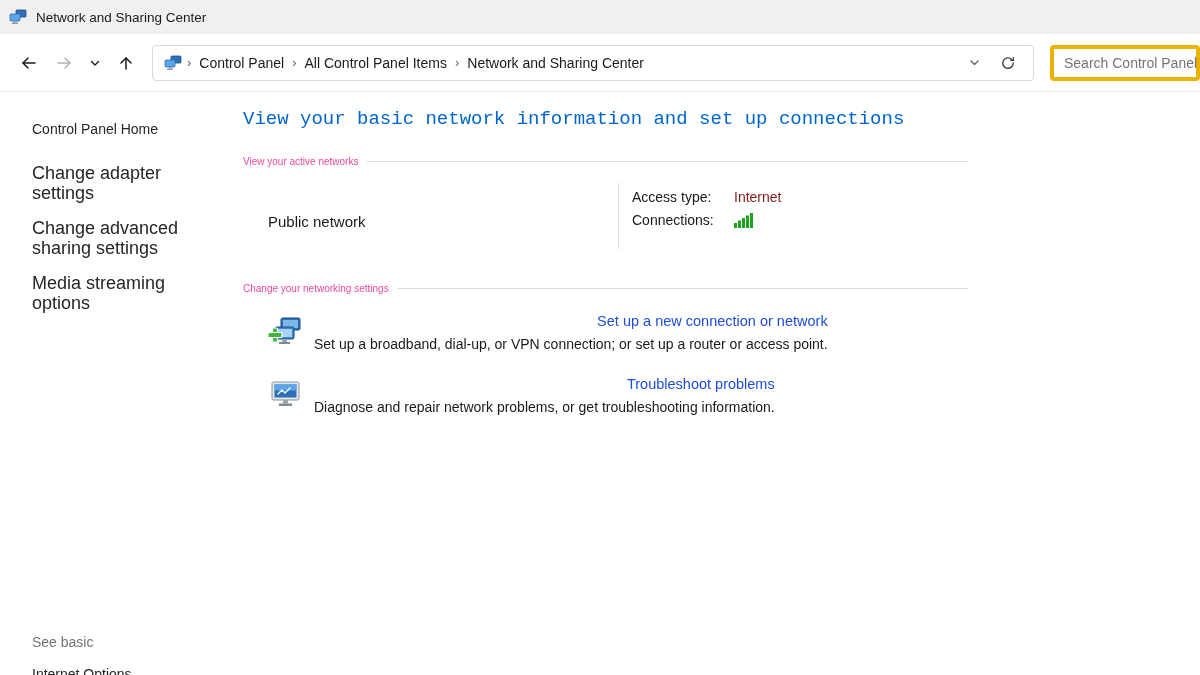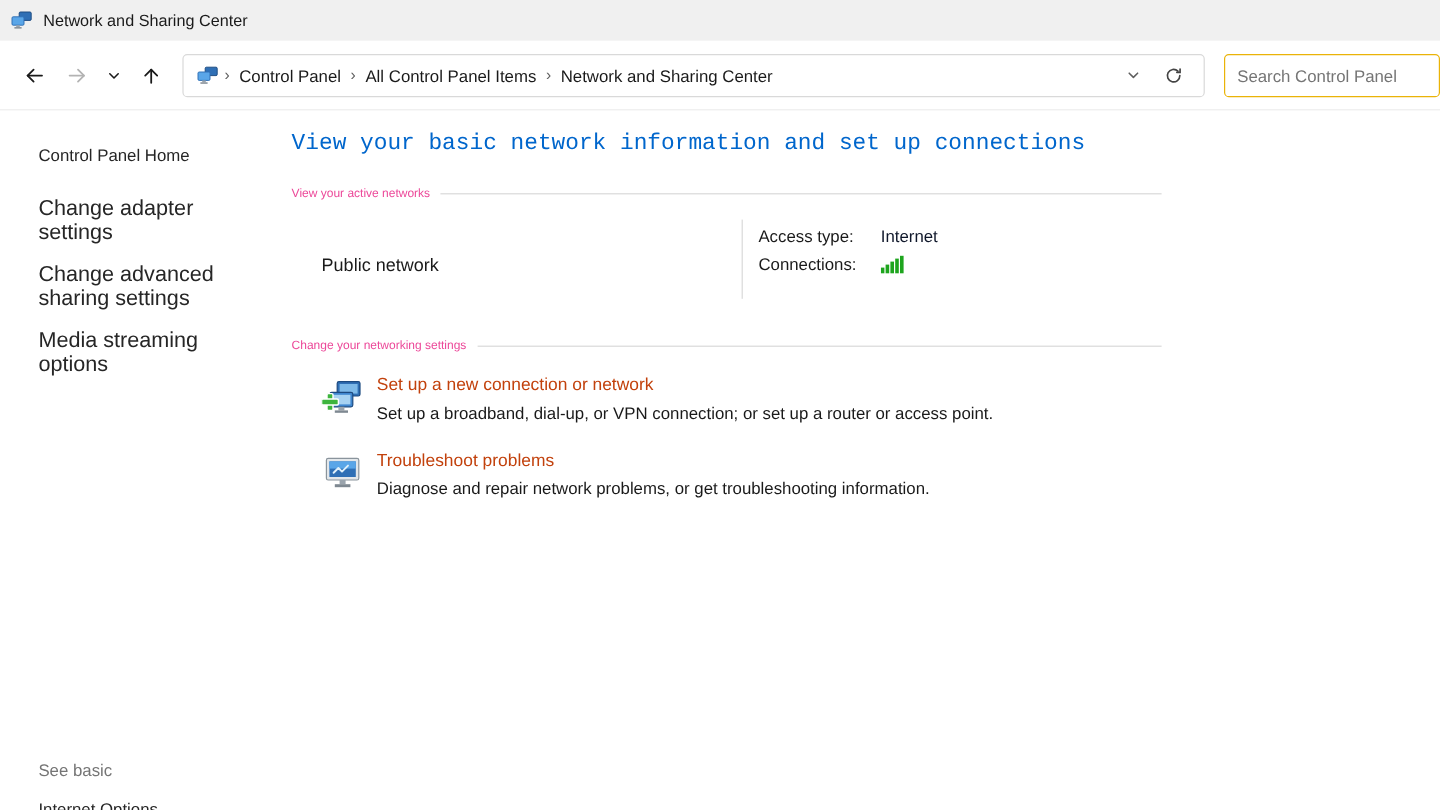--- a/index.html
+++ b/index.html
@@ -19,21 +19,21 @@
             justify-content:center; border-radius:4px; cursor:pointer; }
   .navbtn.small { width:26px; }
   .addressbar { margin-left:8px; width:958px; height:36px; border:1px solid #d9d9d9;
                 border-radius:4px; display:flex; align-items:center;
                 padding:0 8px 0 10px; background:#fff; }
   .crumb { font-size:14px; color:#1a1a1a; padding:0 7px; cursor:pointer; white-space:nowrap; }
   .crumb-sep { color:#5f5f5f; font-size:13px; padding:0 1px; }
   .addr-spacer { flex:1; }
   .addr-btn { width:34px; height:30px; display:flex; align-items:center;
               justify-content:center; border-radius:4px; cursor:pointer; }
-  .searchbox { margin-left:16px; width:180px; height:36px; border:1px solid #eab308;
+  .searchbox { margin-left:16px; width:150px; height:36px; border:4px solid #eab308;
                border-radius:4px; display:flex; align-items:center; padding:0 10px; }
   .searchbox input { border:none; outline:none; font-size:14px; color:#5f5f5f;
                      width:200px; background:transparent;
                      font-family:"Liberation Sans", sans-serif; }
 
   
   .content { display:flex; height:582px; position:relative; }
   .sidebar { width:243px; padding:29px 0 0 32px; position:relative; flex-shrink:0; }
   .sidebar-link { font-size:18px; color:#262626; margin-bottom:15px; cursor:pointer;
                   line-height:20px; width:185px; }
@@ -49,27 +49,27 @@
   .section-header .label { font-size:10px; color:#ec4899; white-space:nowrap; }
   .section-header .rule { flex:1; height:1px; background:#d9d9d9; }
 
   
   .active-net { display:flex; margin-top:14px; height:76px; }
   .active-net .net-left { width:375px; padding:32px 0 0 25px; font-size:15px; color:#1a1a1a; }
   .active-net .vdivider { width:1px; background:#d9d9d9; margin:2px 0 8px 0; }
   .active-net .net-right { padding:8px 0 0 13px; }
   .net-row { display:flex; align-items:center; margin-bottom:7px; }
   .net-row .lbl { width:102px; font-size:14px; color:#1a1a1a; }
-  .net-row .val { font-size:14px; color:#0f172a;text-align:right; }
+  .net-row .val { font-size:14px; color:#7f1d1d;text-align:right; }
 
   
   .settings-section { margin-top:26px; }
   .setting-item { display:flex; margin-top:19px; padding-left:25px; }
   .setting-icon { width:36px; height:36px; flex-shrink:0; margin-right:10px; cursor:pointer; }
-  .setting-text .link { font-size:14.5px; color:#c2410c; cursor:pointer; margin-bottom:7px; }
+  .setting-text .link { font-size:14.5px; color:#1d4ed8; cursor:pointer; margin-bottom:7px;text-align:right; }
   .setting-text .desc { font-size:14px; color:#1a1a1a; }
 </style>
 </head>
 <body>
 
 <div>
 
   <div class="titlebar">
     <span style="display:flex;">
       <svg width="18" height="16" viewBox="0 0 18 16">

